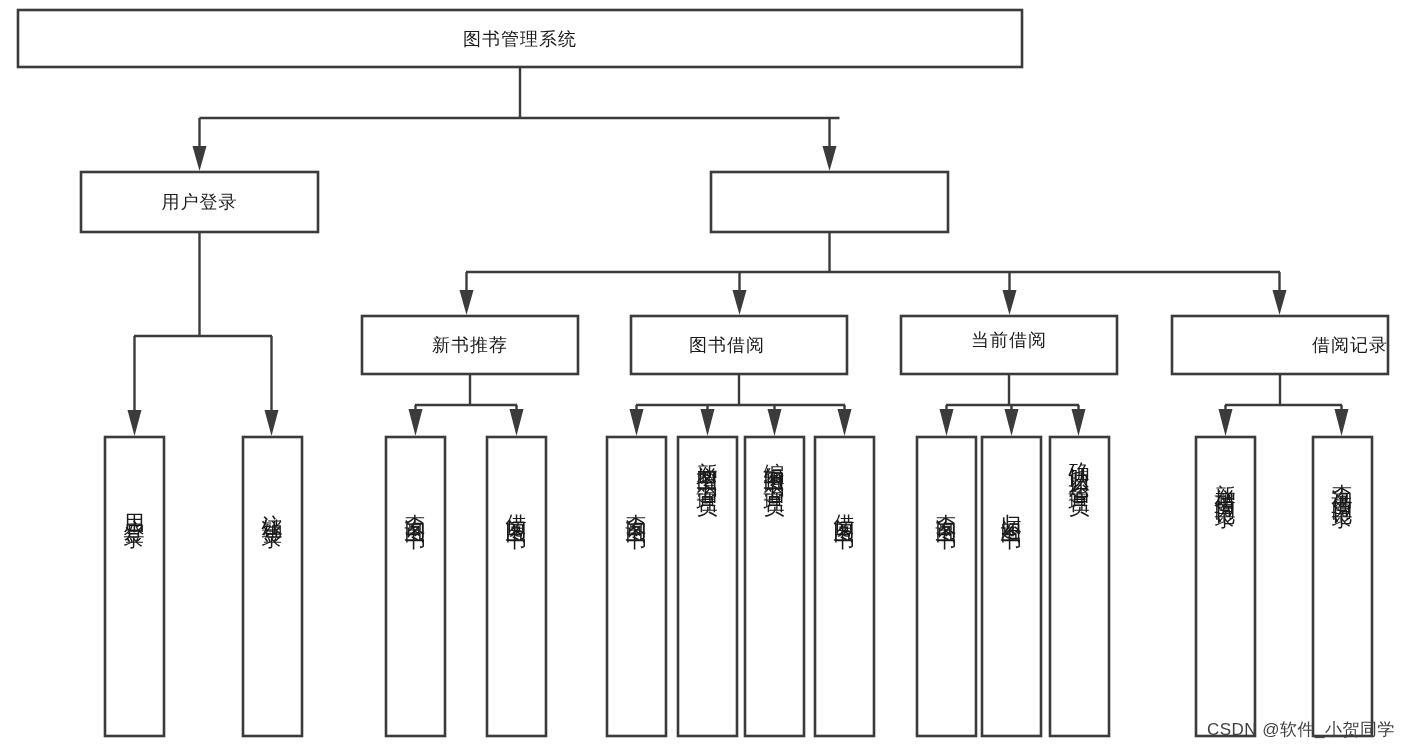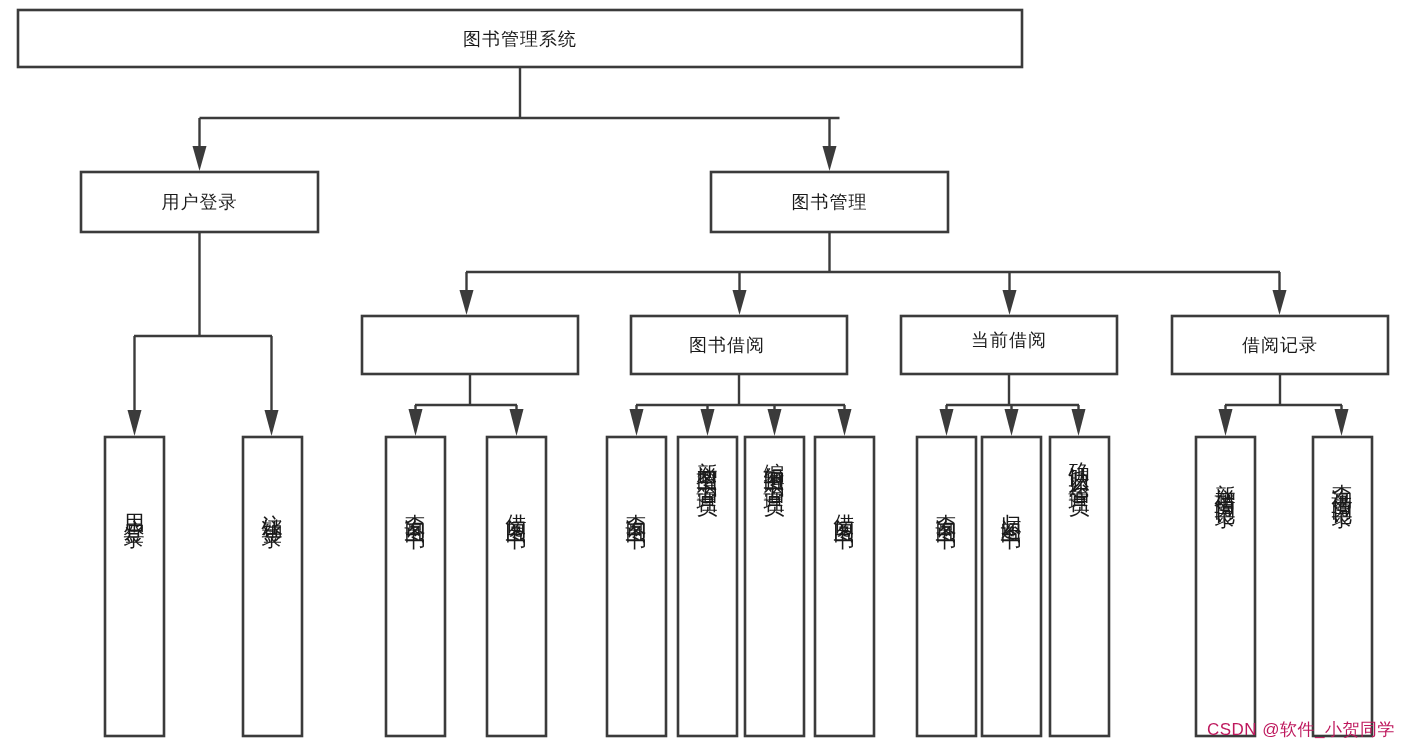--- a/index.html
+++ b/index.html
@@ -70,21 +70,21 @@
     color: #1a1a1a;
     letter-spacing: 1px;
     white-space: nowrap;
   }
   #watermark {
     position: absolute;
     right: 10px;
     bottom: 6px;
     font-family: "Liberation Sans", "DejaVu Sans", sans-serif;
     font-size: 17px;
-    color: #be185d;
+    color: #404040;
     letter-spacing: 0.5px;
     white-space: nowrap;
     pointer-events: none;
   }
 </style>
 </head>
 <body>
 
 <div id="diagram-root">
 
@@ -189,34 +189,34 @@
   </svg>
 
   <div class="hlabel-wrap" style="left:18px; top:10px; width:1004px; height:57px;">
     <span class="hlabel-text">图书管理系统</span>
   </div>
 
   <div class="hlabel-wrap" style="left:81px; top:172px; width:237px; height:60px;">
     <span class="hlabel-text">用户登录</span>
   </div>
 
-  <div class="hlabel-wrap" style="left:711px; top:172px; width:237px; height:60px;">
-    <span class="hlabel-text">图书管理</span>
-  </div>
-
+
+  <div class="hlabel-wrap" style="left:362px; top:316px; width:216px; height:58px;">
+    <span class="hlabel-text">新书推荐</span>
+  </div>
 
   <div class="hlabel-wrap" style="left:631px; top:316px; width:192px; height:58px;">
     <span class="hlabel-text">图书借阅</span>
   </div>
 
   <div class="hlabel-wrap" style="left:901px; top:316px; width:216px; height:48px;">
     <span class="hlabel-text">当前借阅</span>
   </div>
 
-  <div class="hlabel-wrap" style="left:1172px; top:316px; width:216px; height:58px;">
+  <div class="hlabel-wrap" style="left:1172px; top:316px; width:216px; height:58px;justify-content:flex-end;">
     <span class="hlabel-text">借阅记录</span>
   </div>
 
   <div class="vlabel-wrap" style="left:105px; top:437px; width:59px; height:299px; padding-top:60px;">
     <span class="vlabel-text">用户登录</span>
   </div>
 
   <div class="vlabel-wrap" style="left:243px; top:437px; width:59px; height:299px; padding-top:60px;">
     <span class="vlabel-text">注销登录</span>
   </div>

